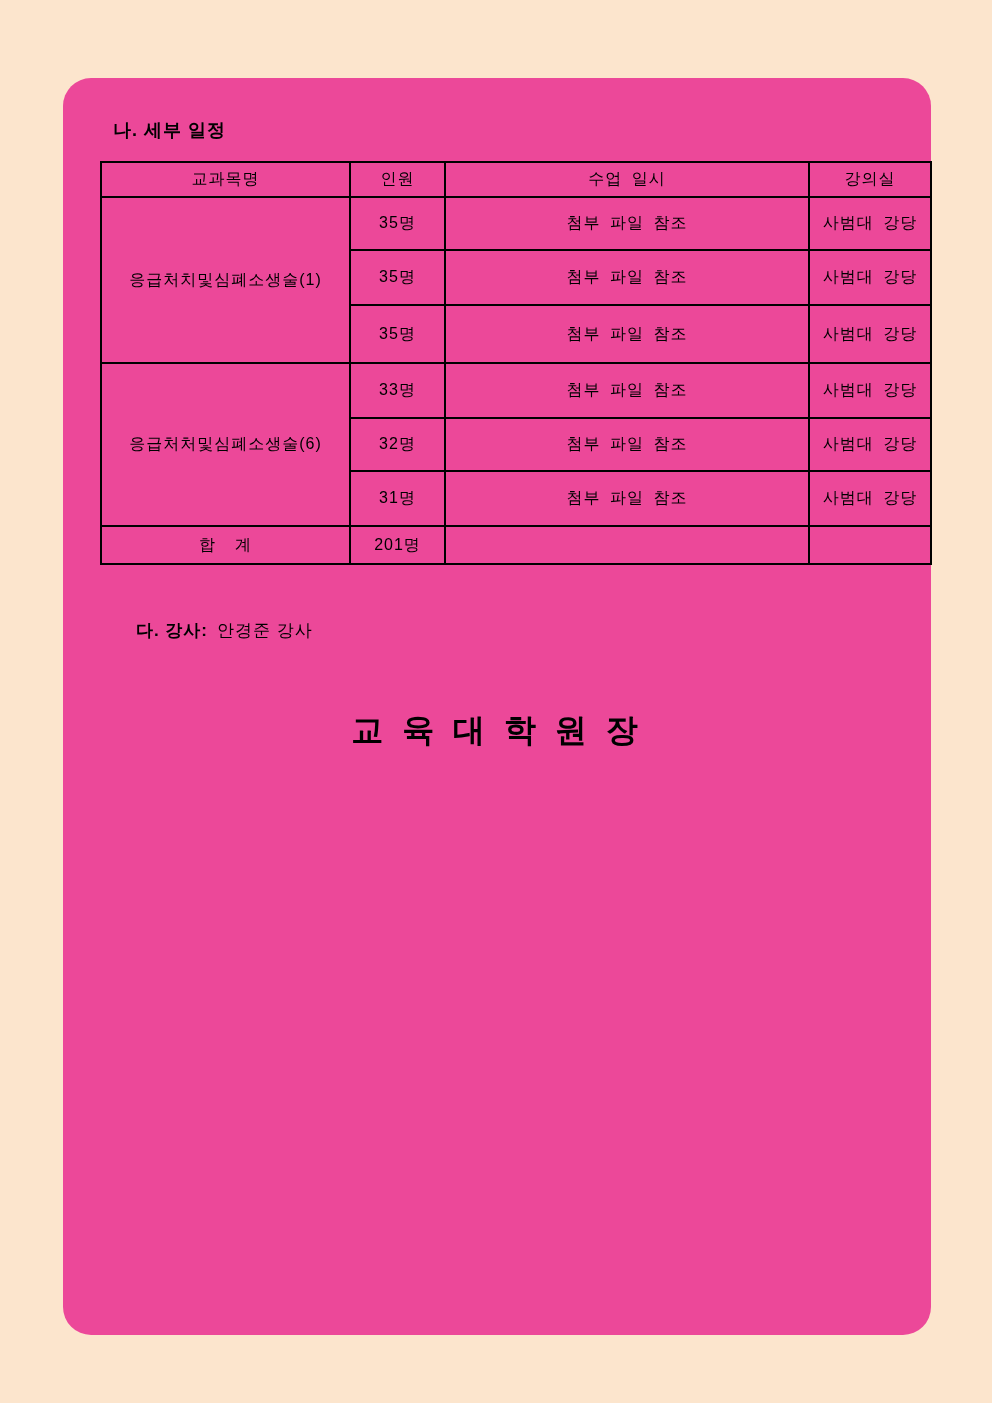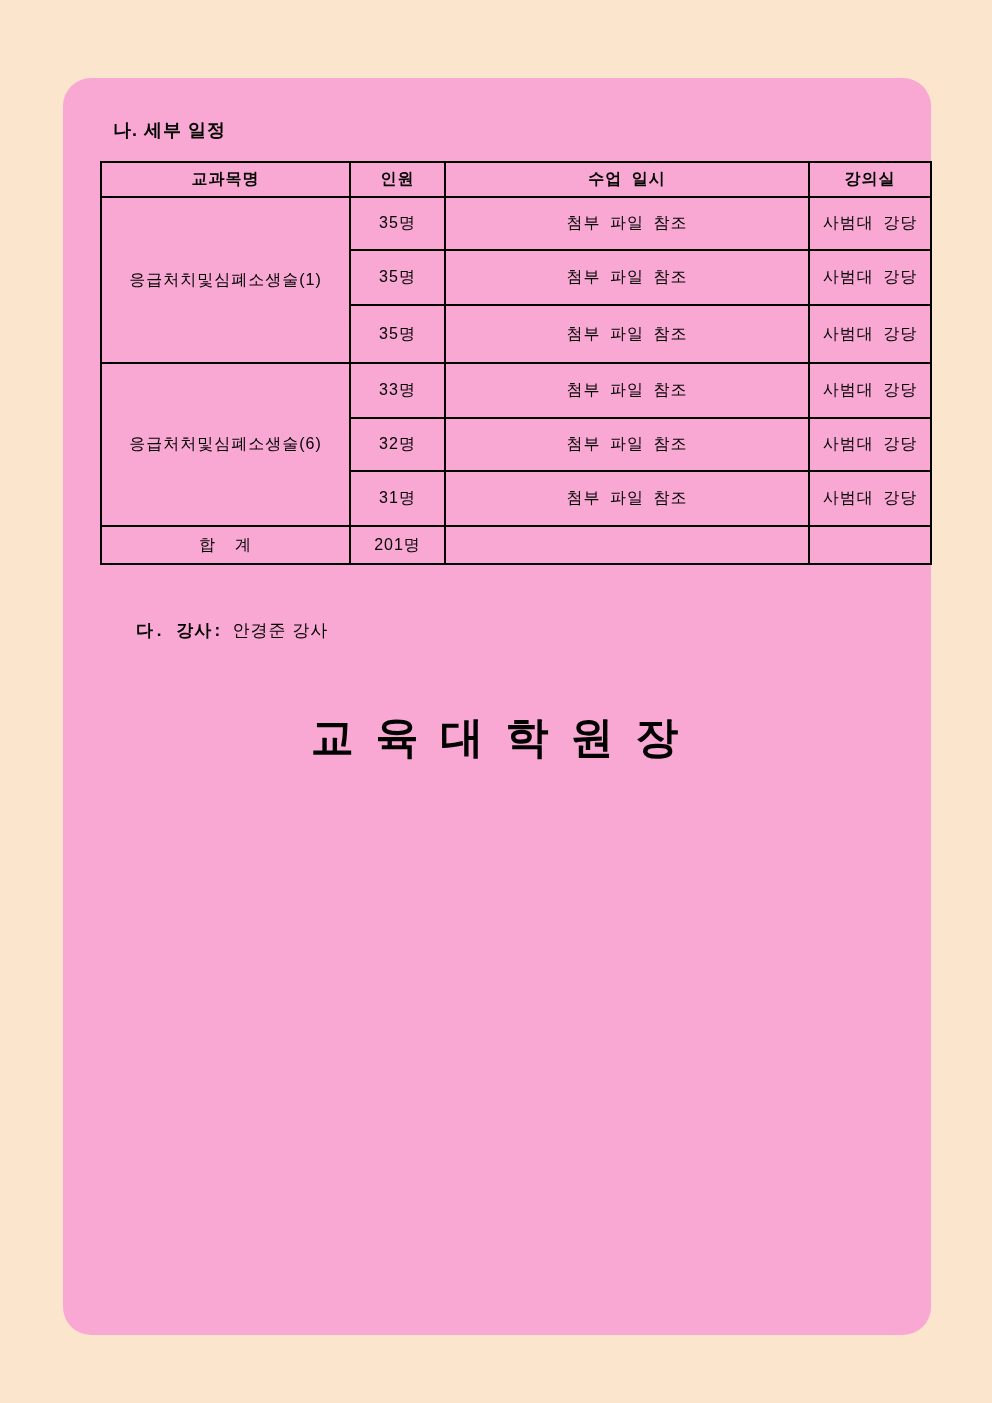--- a/index.html
+++ b/index.html
@@ -7,21 +7,21 @@
     width: 992px; height: 1403px;
     font-family: "Liberation Sans", "DejaVu Sans", sans-serif;
     color: #000;
   }
   body { background: #fce5cd; overflow: hidden; position: relative; }
 
   .page {
     position: absolute;
     left: 63px; top: 78px;
     width: 868px; height: 1257px;
-    background: #f9a8d4;
+    background: #ec4899;
     border-radius: 28px;
   }
 
   .section-title {
     margin: 40px 0 0 50px;
     font-size: 18px;
     font-weight: bold;
     letter-spacing: 1px;
     white-space: pre;
   }
@@ -35,37 +35,37 @@
   table.schedule th, table.schedule td {
     border: 2px solid #000;
     text-align: center;
     vertical-align: middle;
     font-size: 16px;
     letter-spacing: 1px;
     word-spacing: 4px;
     white-space: pre;
     overflow: hidden;
   }
-  table.schedule th { font-weight: bold; }
+  table.schedule th { font-weight: normal; }
   tr.h-head  { height: 35px; }
   tr.h-r1 { height: 53px; }
   tr.h-r2 { height: 55px; }
   tr.h-r3 { height: 58px; }
   tr.h-r4 { height: 55px; }
   tr.h-r5 { height: 53px; }
   tr.h-r6 { height: 55px; }
   tr.h-total { height: 38px; }
 
   .line-c {
     margin: 34px 0 0 50px;
     font-size: 17px;
     letter-spacing: 1px;
     white-space: pre;
   }
-  .line-c .label { font-weight: bold; font-family: Liberation Mono, monospace; }
+  .line-c .label { font-weight: bold; }
   .line-c .value { margin-left: 9px; }
 
   .line-attach {
     margin: 56px 0 0 30px;
     font-size: 16px;
     letter-spacing: 1px;
     white-space: pre;
   }
   .line-attach .attach-text { margin-left: 20px; }
 
@@ -74,21 +74,21 @@
     text-align: center;
     font-size: 21px;
     font-weight: bold;
     letter-spacing: 2px;
     white-space: pre;
   }
 
   .signature {
     margin-top: 47px;
     text-align: center;
-    font-size: 43px;
+    font-size: 32px;
     font-weight: bold;
     letter-spacing: 5px;
     white-space: pre;
   }
 </style>
 </head>
 <body>
 
 <div class="page">
 

